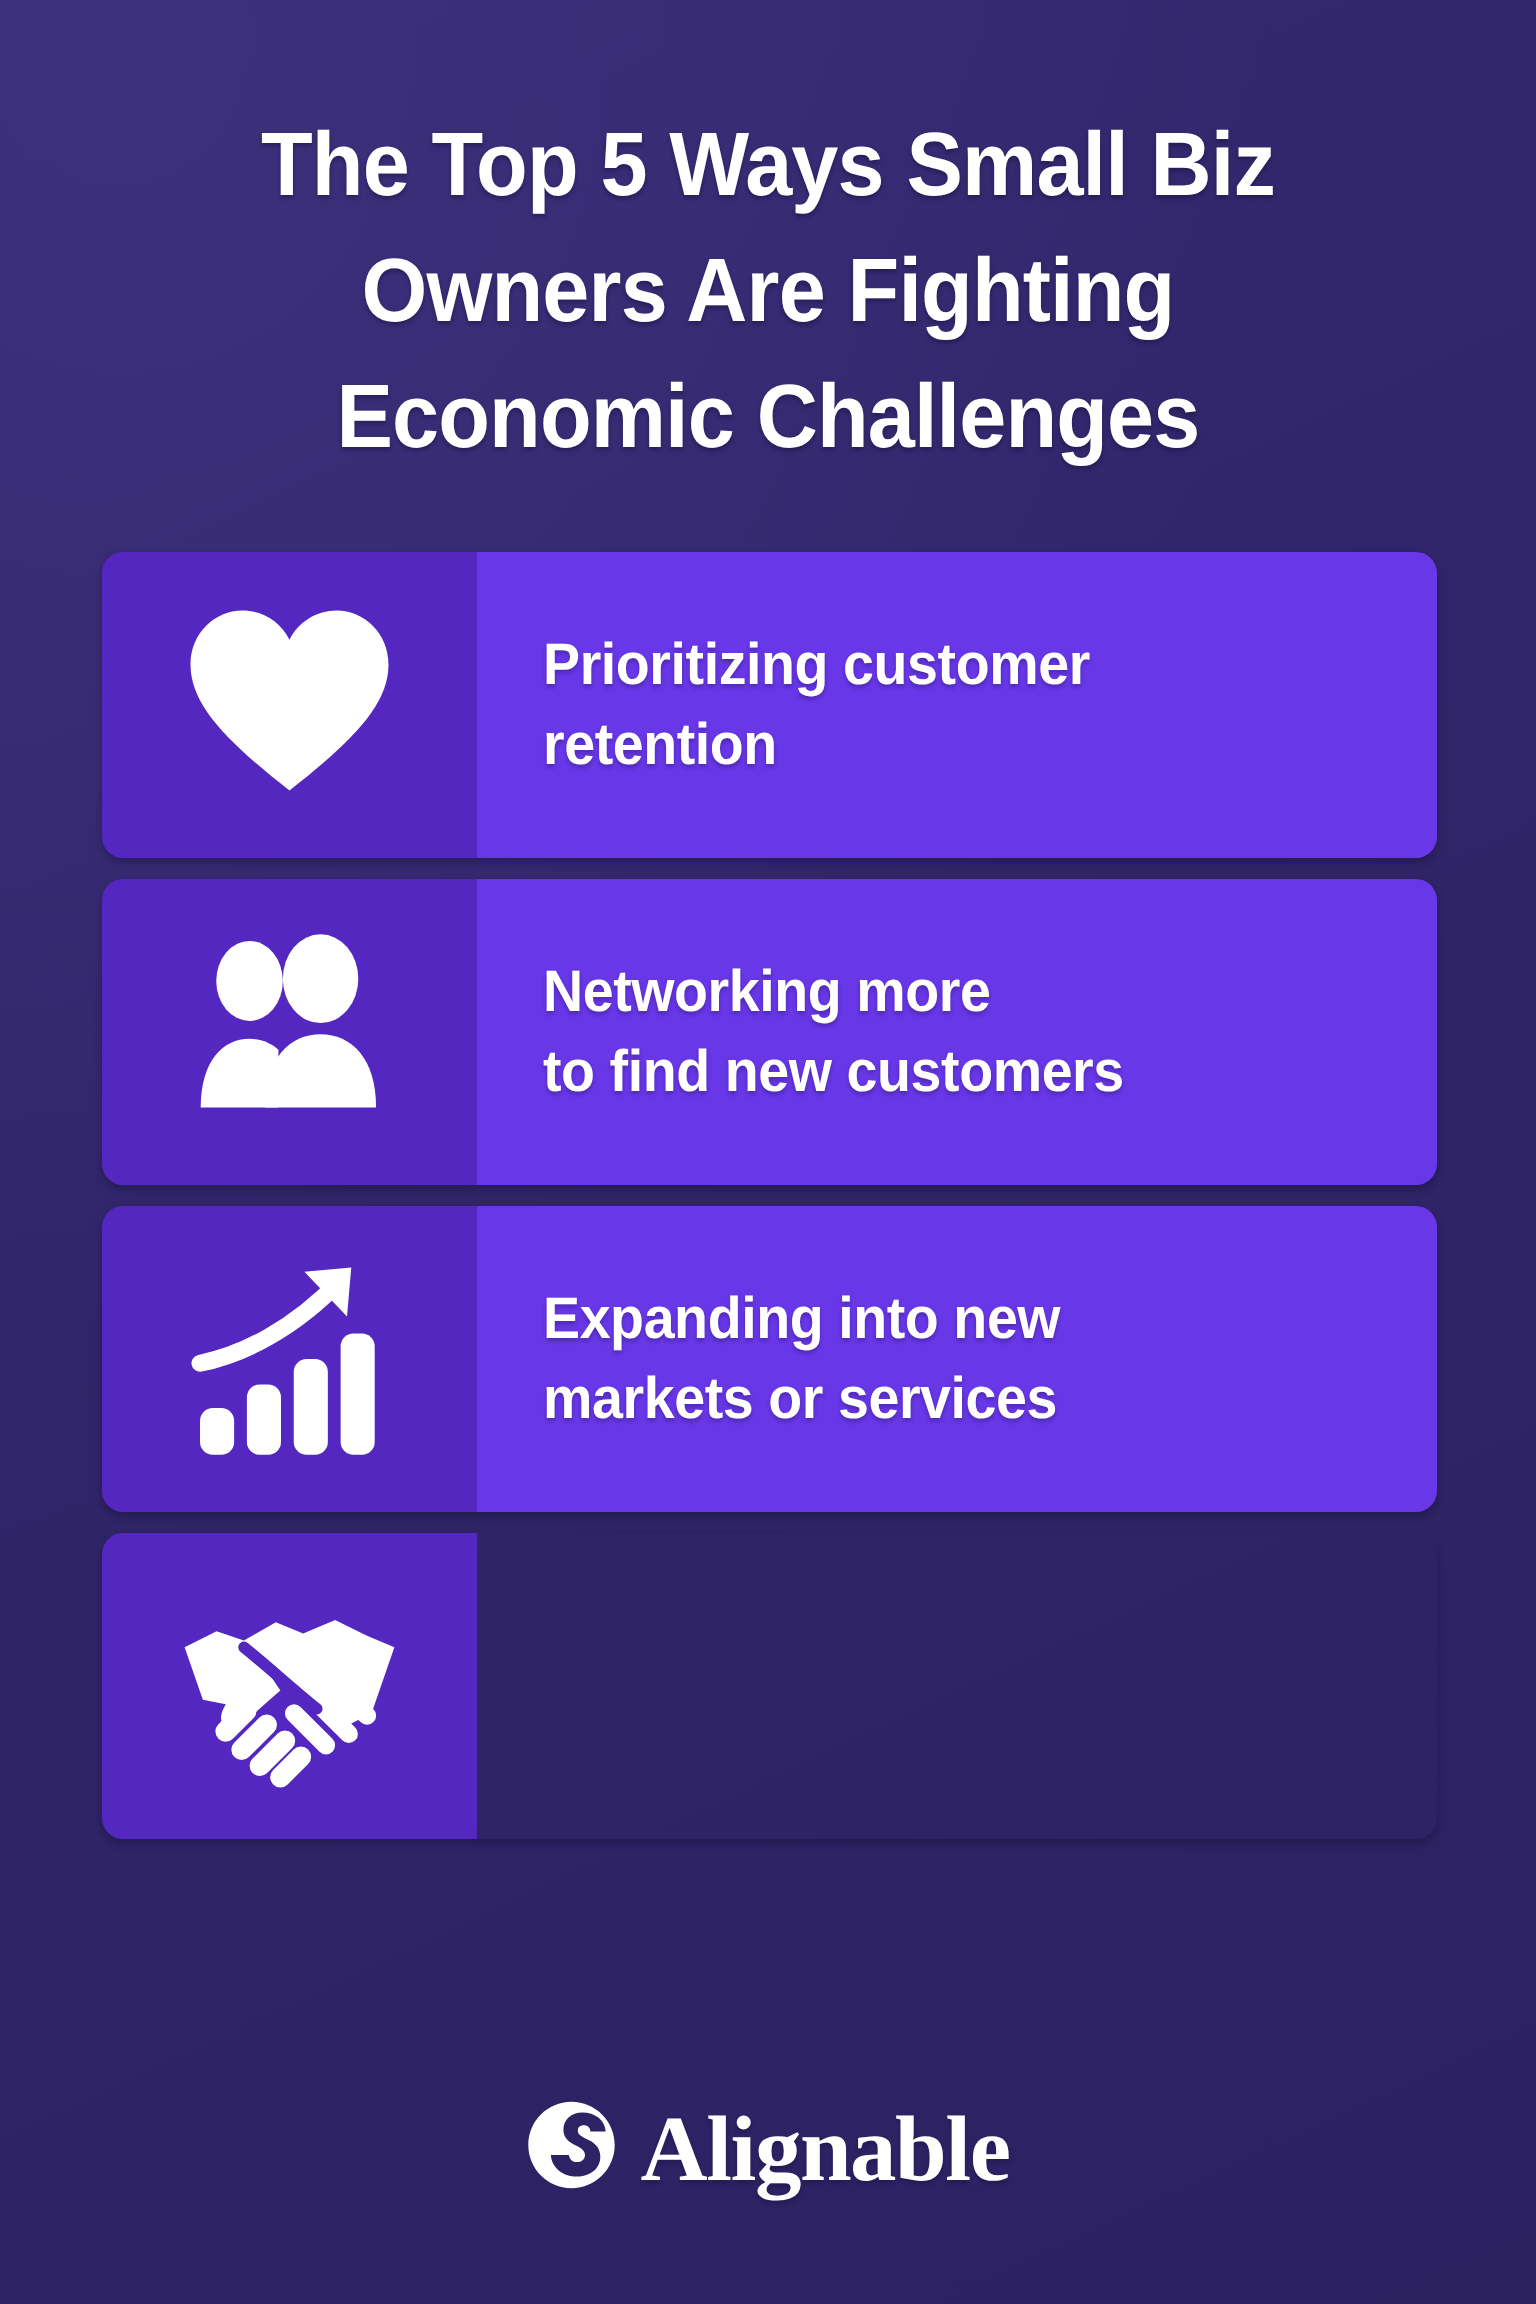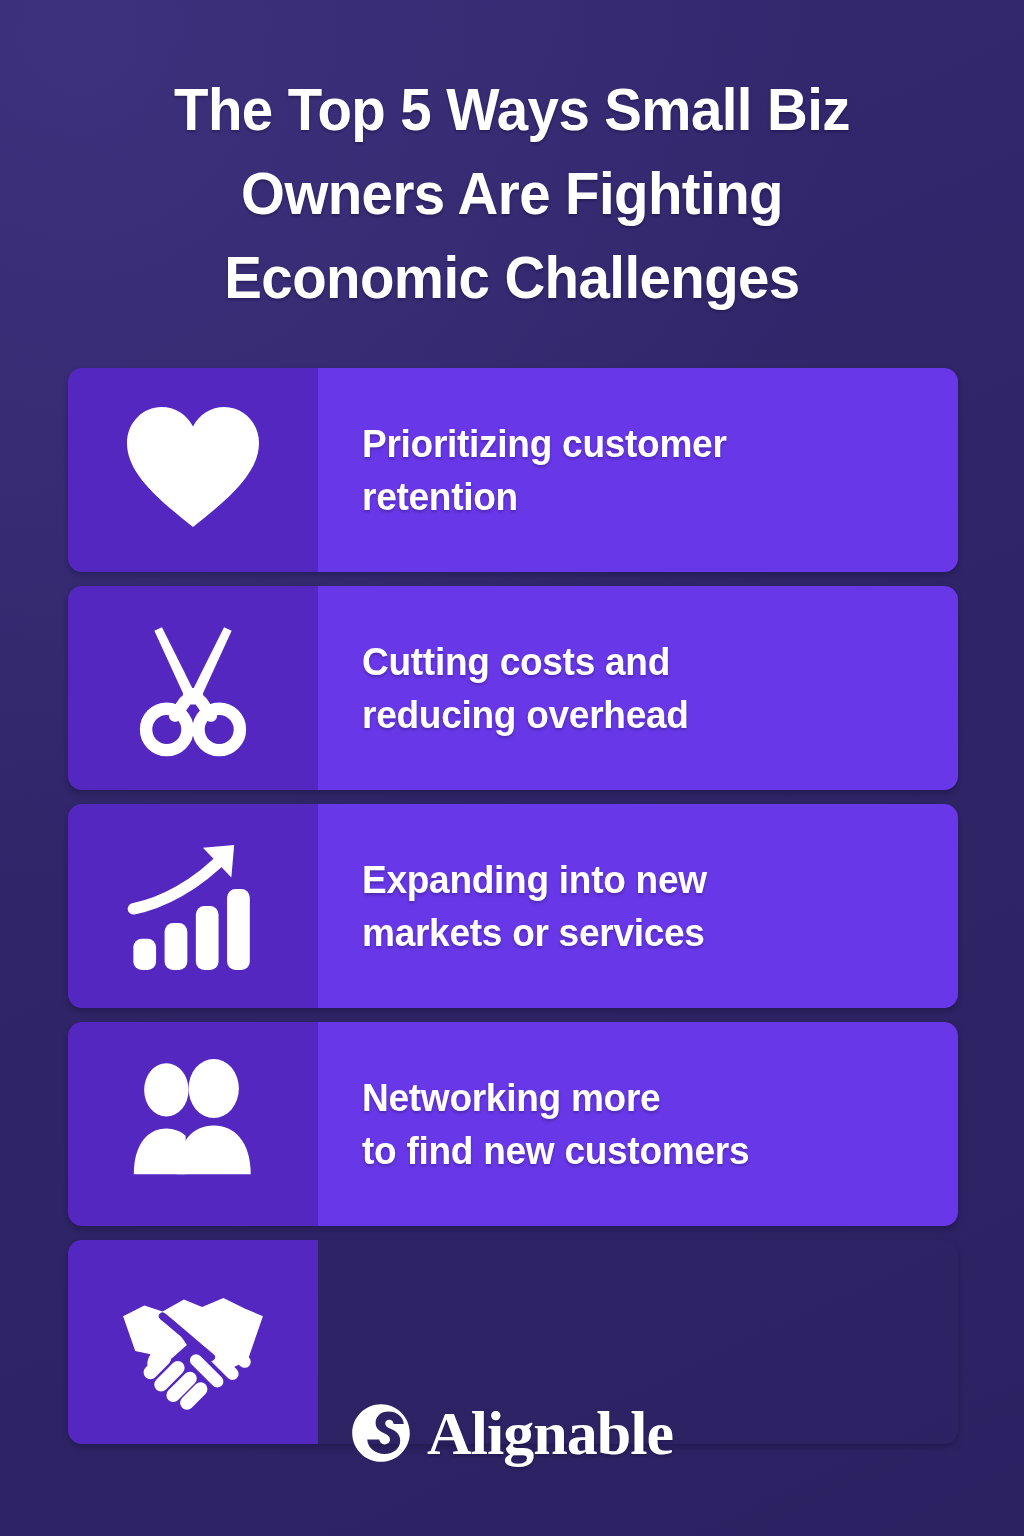--- a/index.html
+++ b/index.html
@@ -105,21 +105,20 @@
   .icon-svg.icon-growth  { width: 142px; height: 142px; }
   .icon-svg.icon-hand    { width: 152px; height: 152px; }
 
   
   .footer-logo {
     position: absolute;
     left: 0;
     top: 1400px;
     width: 1024px;
     display: flex;
-    align-items: center;
     justify-content: center;
     gap: 16px;
   }
   .logo-mark { display: block; width: 60px; height: 60px; }
   .logo-word {
     color: #ffffff;
     font-family: "Liberation Serif", serif;
     font-weight: bold;
     font-size: 62px;
     line-height: 66px;
@@ -145,73 +144,54 @@
         <svg class="icon-svg icon-heart" viewBox="0 0 100 100" aria-hidden="true">
           <path fill="#ffffff" d="M50 88 C 22 66, 6 50, 6 32 C 6 18, 17 8, 29 8 C 38 8, 46 13, 50 21 C 54 13, 62 8, 71 8 C 83 8, 94 18, 94 32 C 94 50, 78 66, 50 88 Z"></path>
         </svg>
       </div>
       <div class="card-text-panel">
         <div class="card-label">Prioritizing customer
 retention</div>
       </div>
     </div>
 
-    <div class="card">
-      <div class="card-icon-panel">
-        <svg class="icon-svg icon-scissors" viewBox="0 0 100 100" aria-hidden="true">
+
+    <div class="card">
+      <div class="card-icon-panel">
+        <svg class="icon-svg icon-people" viewBox="0 0 100 100" aria-hidden="true">
           <g fill="#ffffff">
-            <path d="M27.5 6 L22 8.5 L46.5 62 L53 57 Z"></path>
-            <path d="M72.5 6 L78 8.5 L53.5 62 L47 57 Z"></path>
-            <path d="M44.5 50 L55.5 50 L60 62 L40 62 Z"></path>
+            <ellipse cx="32" cy="27" rx="15" ry="18"></ellipse>
+            <path d="M10 84 C 10 63, 20 53, 32 53 C 37 53, 42 55, 45 58 L45 84 Z"></path>
+            <ellipse cx="64" cy="26" rx="17" ry="20"></ellipse>
+            <path d="M39 84 C 39 62, 50 51, 64 51 C 78 51, 89 62, 89 84 Z"></path>
           </g>
-          <circle cx="31" cy="80" r="15" fill="none" stroke="#ffffff" stroke-width="9"></circle>
-          <circle cx="69" cy="80" r="15" fill="none" stroke="#ffffff" stroke-width="9"></circle>
-          <path d="M44 60 L37 70" stroke="#ffffff" stroke-width="9" stroke-linecap="round" fill="none"></path>
-          <path d="M56 60 L63 70" stroke="#ffffff" stroke-width="9" stroke-linecap="round" fill="none"></path>
         </svg>
       </div>
       <div class="card-text-panel">
-        <div class="card-label">Cutting costs and
-reducing overhead</div>
+        <div class="card-label">Networking more
+to find new customers</div>
       </div>
     </div>
 
     <div class="card">
       <div class="card-icon-panel">
         <svg class="icon-svg icon-growth" viewBox="0 0 100 100" aria-hidden="true">
           <g fill="#ffffff">
             <rect x="8" y="73" width="16" height="22" rx="6"></rect>
             <rect x="30" y="62" width="16" height="33" rx="6"></rect>
             <rect x="52" y="50" width="16" height="45" rx="6"></rect>
             <rect x="74" y="38" width="16" height="57" rx="6"></rect>
           </g>
           <path d="M8 52 C 28 48, 52 36, 74 13" fill="none" stroke="#ffffff" stroke-width="8" stroke-linecap="round"></path>
           <path d="M57 9 L79 7 L77 30 Z" fill="#ffffff"></path>
         </svg>
       </div>
       <div class="card-text-panel">
         <div class="card-label">Expanding into new
 markets or services</div>
-      </div>
-    </div>
-
-    <div class="card">
-      <div class="card-icon-panel">
-        <svg class="icon-svg icon-people" viewBox="0 0 100 100" aria-hidden="true">
-          <g fill="#ffffff">
-            <ellipse cx="32" cy="27" rx="15" ry="18"></ellipse>
-            <path d="M10 84 C 10 63, 20 53, 32 53 C 37 53, 42 55, 45 58 L45 84 Z"></path>
-            <ellipse cx="64" cy="26" rx="17" ry="20"></ellipse>
-            <path d="M39 84 C 39 62, 50 51, 64 51 C 78 51, 89 62, 89 84 Z"></path>
-          </g>
-        </svg>
-      </div>
-      <div class="card-text-panel">
-        <div class="card-label">Networking more
-to find new customers</div>
       </div>
     </div>
 
     <div class="card">
       <div class="card-icon-panel">
         <svg class="icon-svg icon-hand" viewBox="0 0 100 100" aria-hidden="true">
           <g fill="#ffffff">
             <path d="M4 33 L18 26 L30 30 L44 22 L56 27 L70 21 L84 28 L96 33 L86 62 L74 68 L56 54 L40 44 L22 58 L12 56 Z"></path>
             <path d="M38 40 C 30 46, 24 54, 21 60 C 18 66, 22 71, 27 68 C 33 64, 40 57, 46 52 Z"></path>
             <g stroke="#ffffff" stroke-width="9" stroke-linecap="round">

